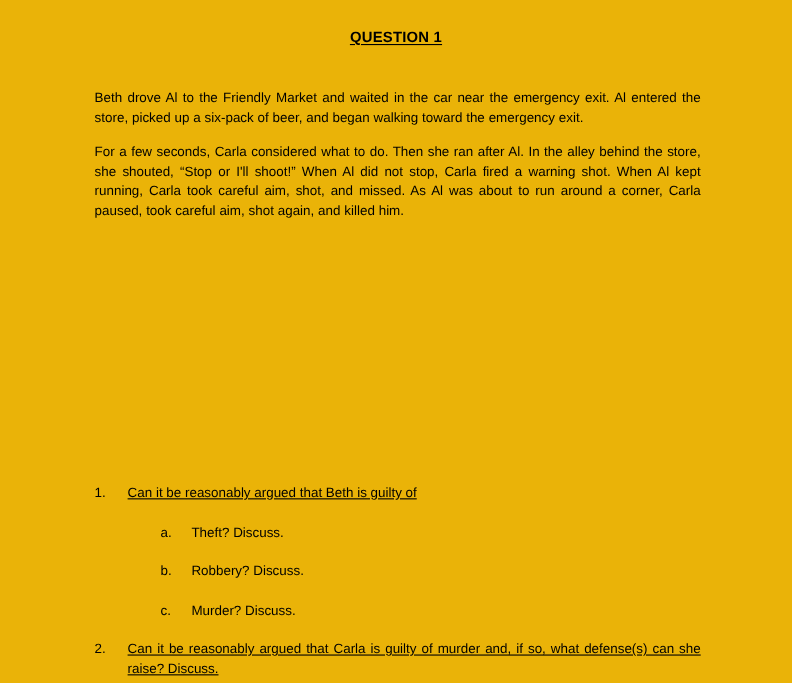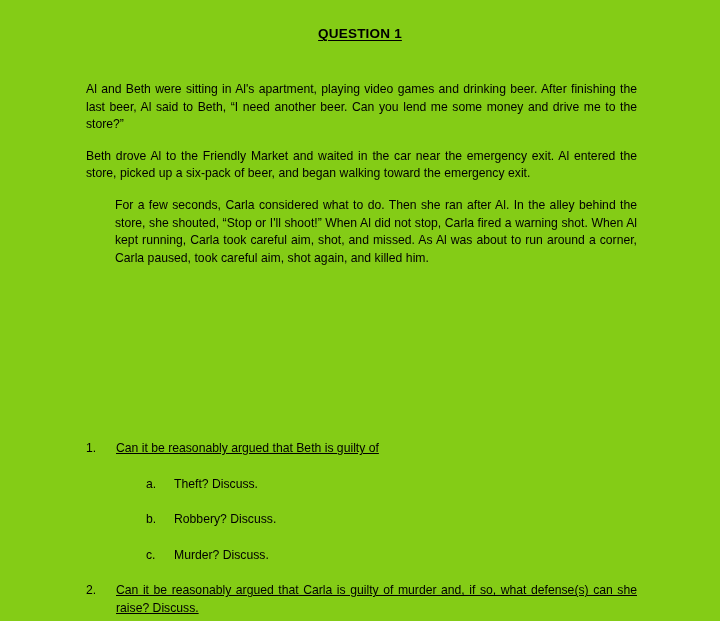--- a/index.html
+++ b/index.html
@@ -11,21 +11,21 @@
 
   body {
     font-family: "Liberation Sans", sans-serif;
     color: #000000;
   }
 
   .page {
     position: relative;
     width: 720px;
     height: 621px;
-    background: #84cc16;
+    background: #eab308;
     overflow: hidden;
     box-sizing: border-box;
   }
 
   
   .doc-title {
     position: absolute;
     top: 17px;
     left: 0;
     width: 720px;
@@ -50,21 +50,20 @@
   p.para {
     margin: 0 0 14px 0;
     font-size: 12.2px;
     line-height: 17.6px;
     text-align: justify;
     text-justify: inter-word;
     word-spacing: 0.1px;
   }
   p.para:last-child {
     margin-bottom: 0;
-    margin-left: 29px;
   }
 
   
   .question-list {
     position: absolute;
     top: 440px;
     left: 86px;
     width: 551px;
   }
 
@@ -124,21 +123,20 @@
 </head>
 <body>
 
 <div class="page">
 
   <h1 class="doc-title">
     <span>QUESTION 1</span>
   </h1>
 
   <div class="body-block">
-    <p class="para">Al and Beth were sitting in Al's apartment, playing video games and drinking beer.  After finishing the last beer, Al said to Beth, “I need another beer.  Can you lend me some money and drive me to the store?”</p>
     <p class="para">Beth drove Al to the Friendly Market and waited in the car near the emergency exit.  Al entered the store, picked up a six-pack of beer, and began walking toward the emergency exit.</p>
     <p class="para">For a few seconds, Carla considered what to do.  Then she ran after Al.  In the alley behind the store, she shouted, “Stop or I'll shoot!”  When Al did not stop, Carla fired a warning shot.  When Al kept running, Carla took careful aim, shot, and missed.  As Al was about to run around a corner, Carla paused, took careful aim, shot again, and killed him.</p>
   </div>
 
   <div class="question-list">
 
     <div class="q-item">
       <span class="q-marker">1.</span>
       <span class="q-text">Can it be reasonably argued that Beth is guilty of</span>
 

